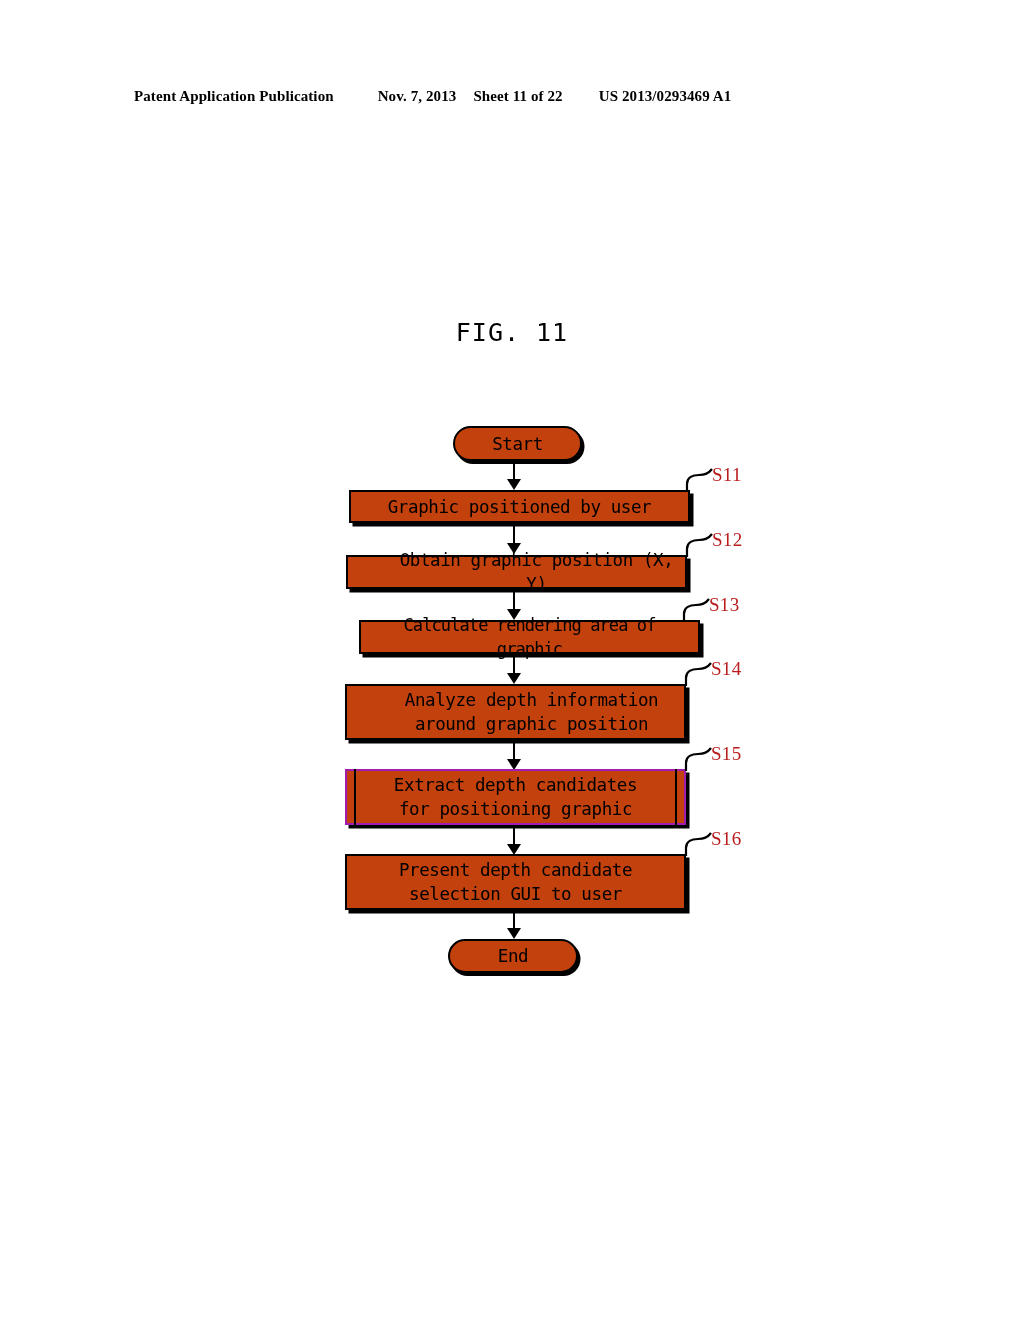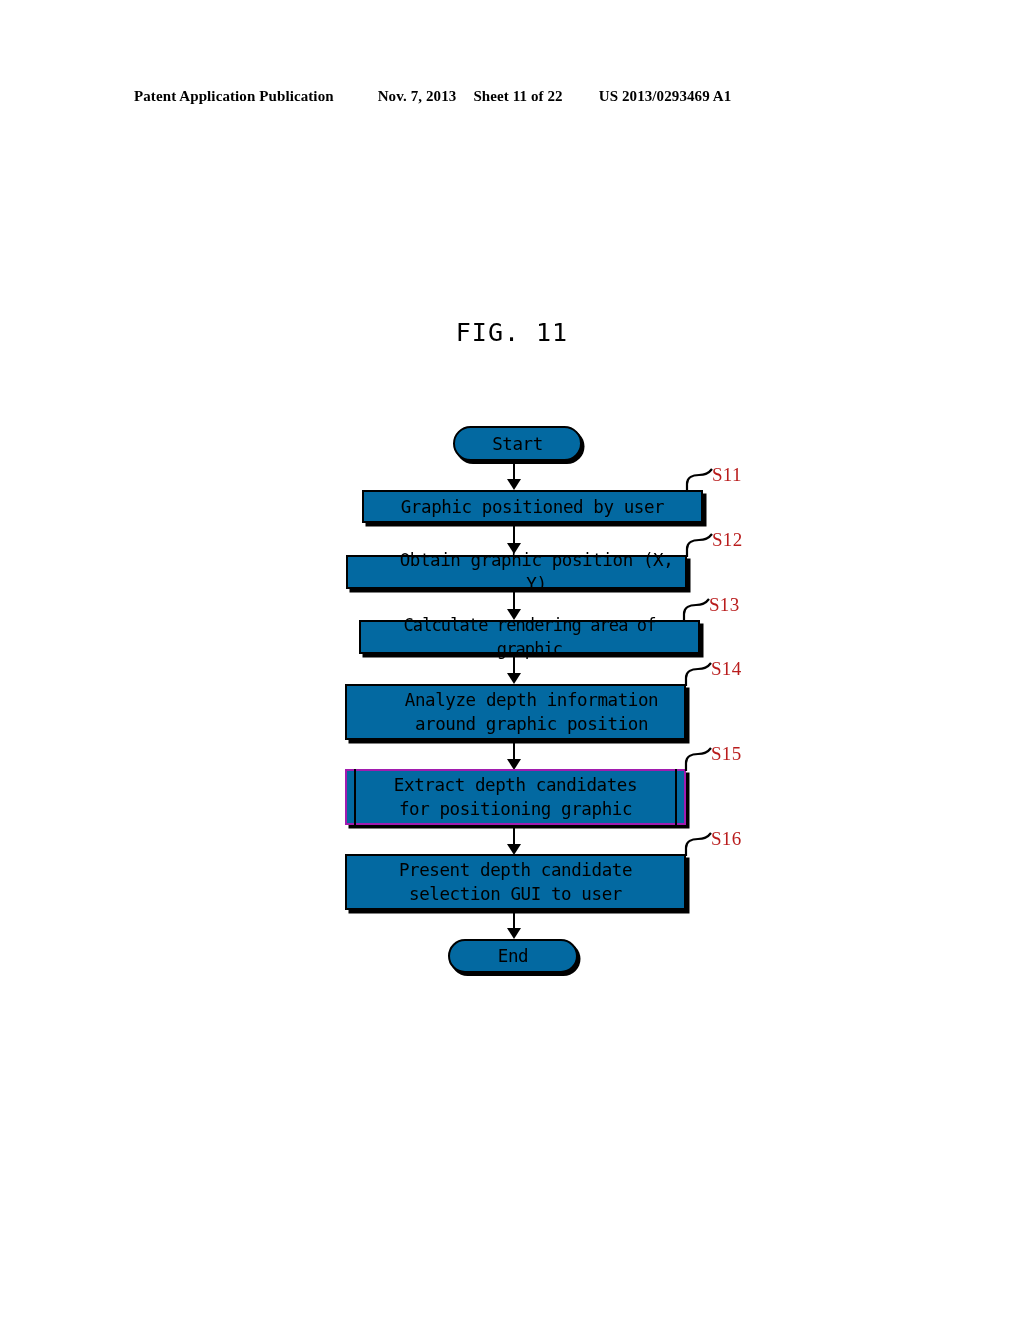--- a/index.html
+++ b/index.html
@@ -54,21 +54,21 @@
     position: absolute;
     left: 0;
     top: 0;
     width: 1024px;
     height: 1320px;
   }
 
   .node {
     position: absolute;
     box-sizing: border-box;
-    background: #0369a1;
+    background: #c2410c;
     display: flex;
     align-items: center;
     justify-content: center;
     text-align: center;
     font-family: "DejaVu Sans Mono", monospace;
     font-size: 17.5px;
     line-height: 24px;
     letter-spacing: -0.4px;
     color: #000;
   }
@@ -156,21 +156,21 @@
 
 <div id="flowchart">
 
   <div class="node terminator" style="left:453px; top:426px; width:129px; height:35px;">
     <span class="node-text">Start</span>
   </div>
 
   <div class="connector" style="top:461px; height:21px;"></div>
   <div class="arrowhead" style="left:514px; top:479px;"></div>
 
-  <div class="node process" style="left:362px; top:490px; width:341px; height:33px;">
+  <div class="node process" style="left:349px; top:490px; width:341px; height:33px;">
     <span class="node-text">Graphic positioned by user</span>
   </div>
   <div class="leader" style="left:685px; top:468px;">
     <svg width="34" height="26" viewBox="0 0 34 26">
       <path d="M2,24 L2,16 C2,9 8,7 14,7 C21,7 24,5 27,1" fill="none" stroke="#000" stroke-width="2.2"></path>
     </svg>
   </div>
   <div class="step-label" style="left:712px; top:464px;">S11</div>
 
   <div class="connector" style="top:524px; height:21px;"></div>

